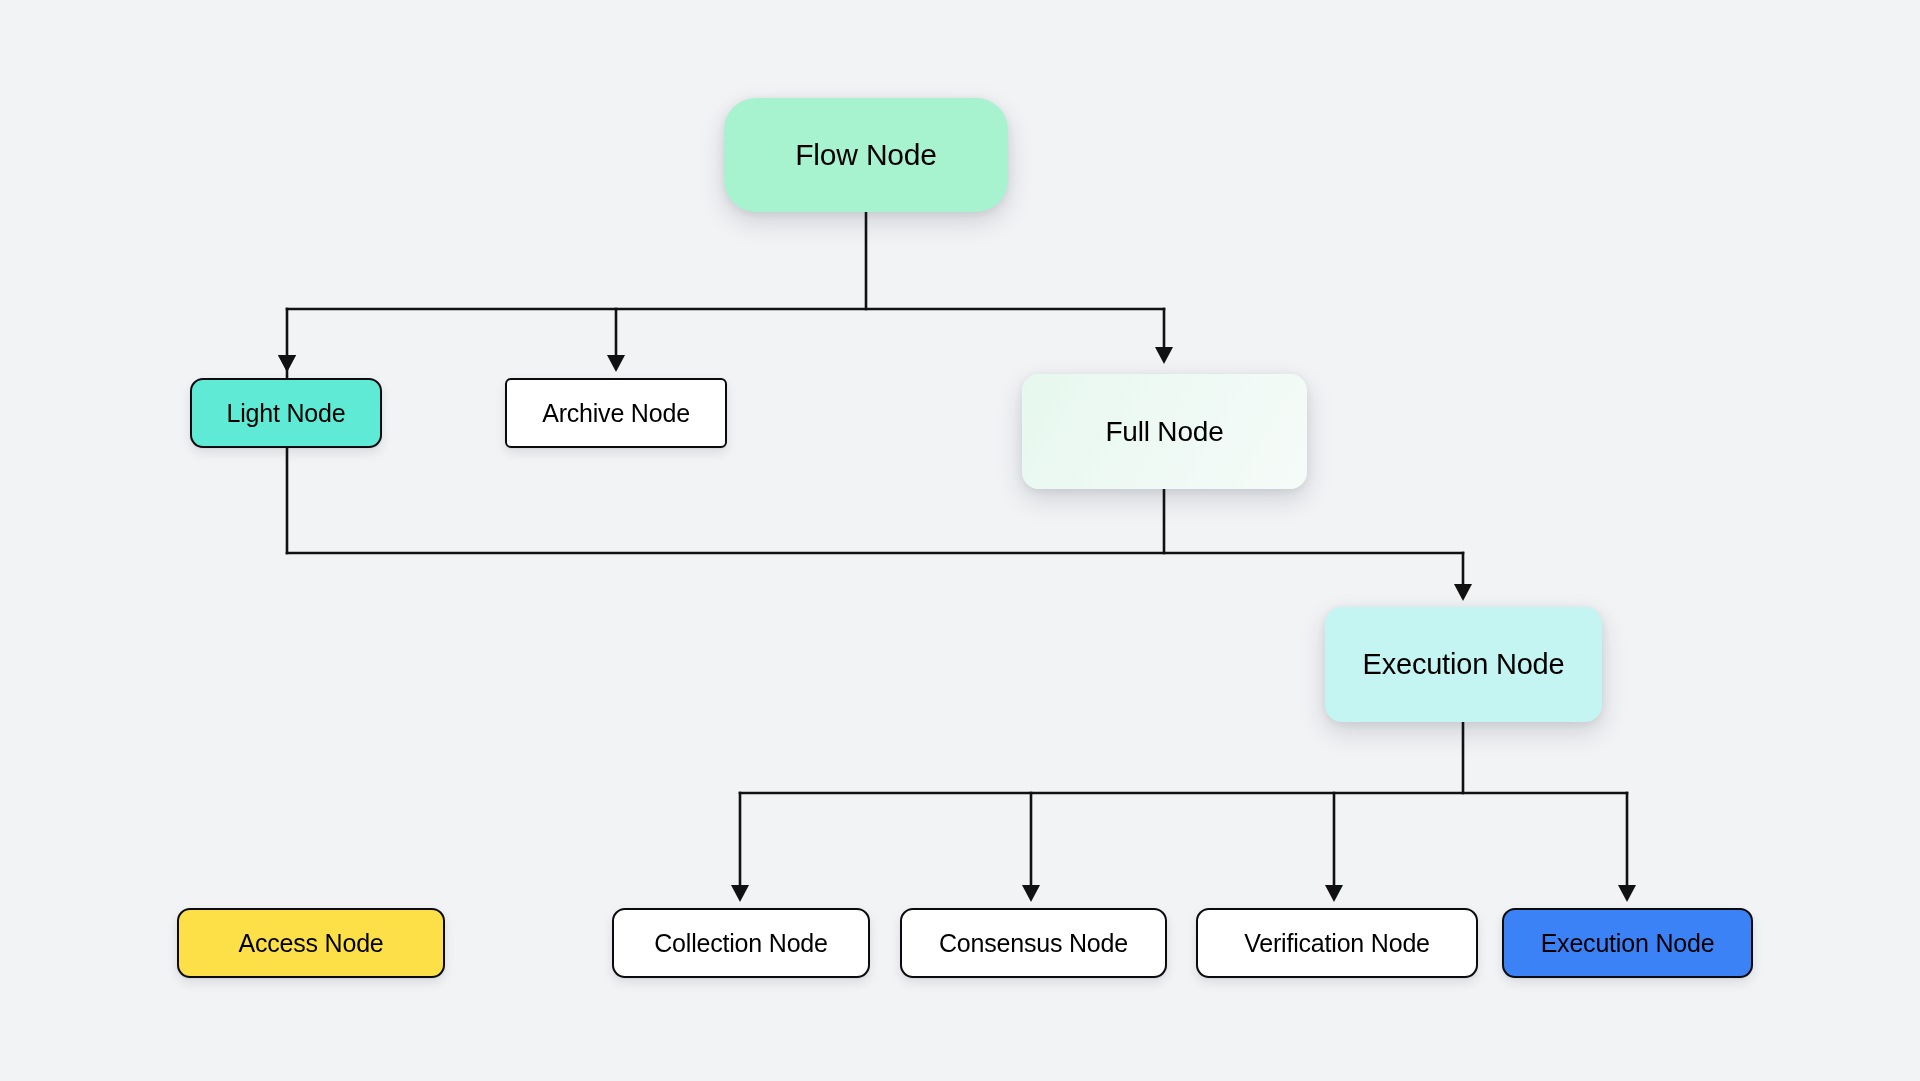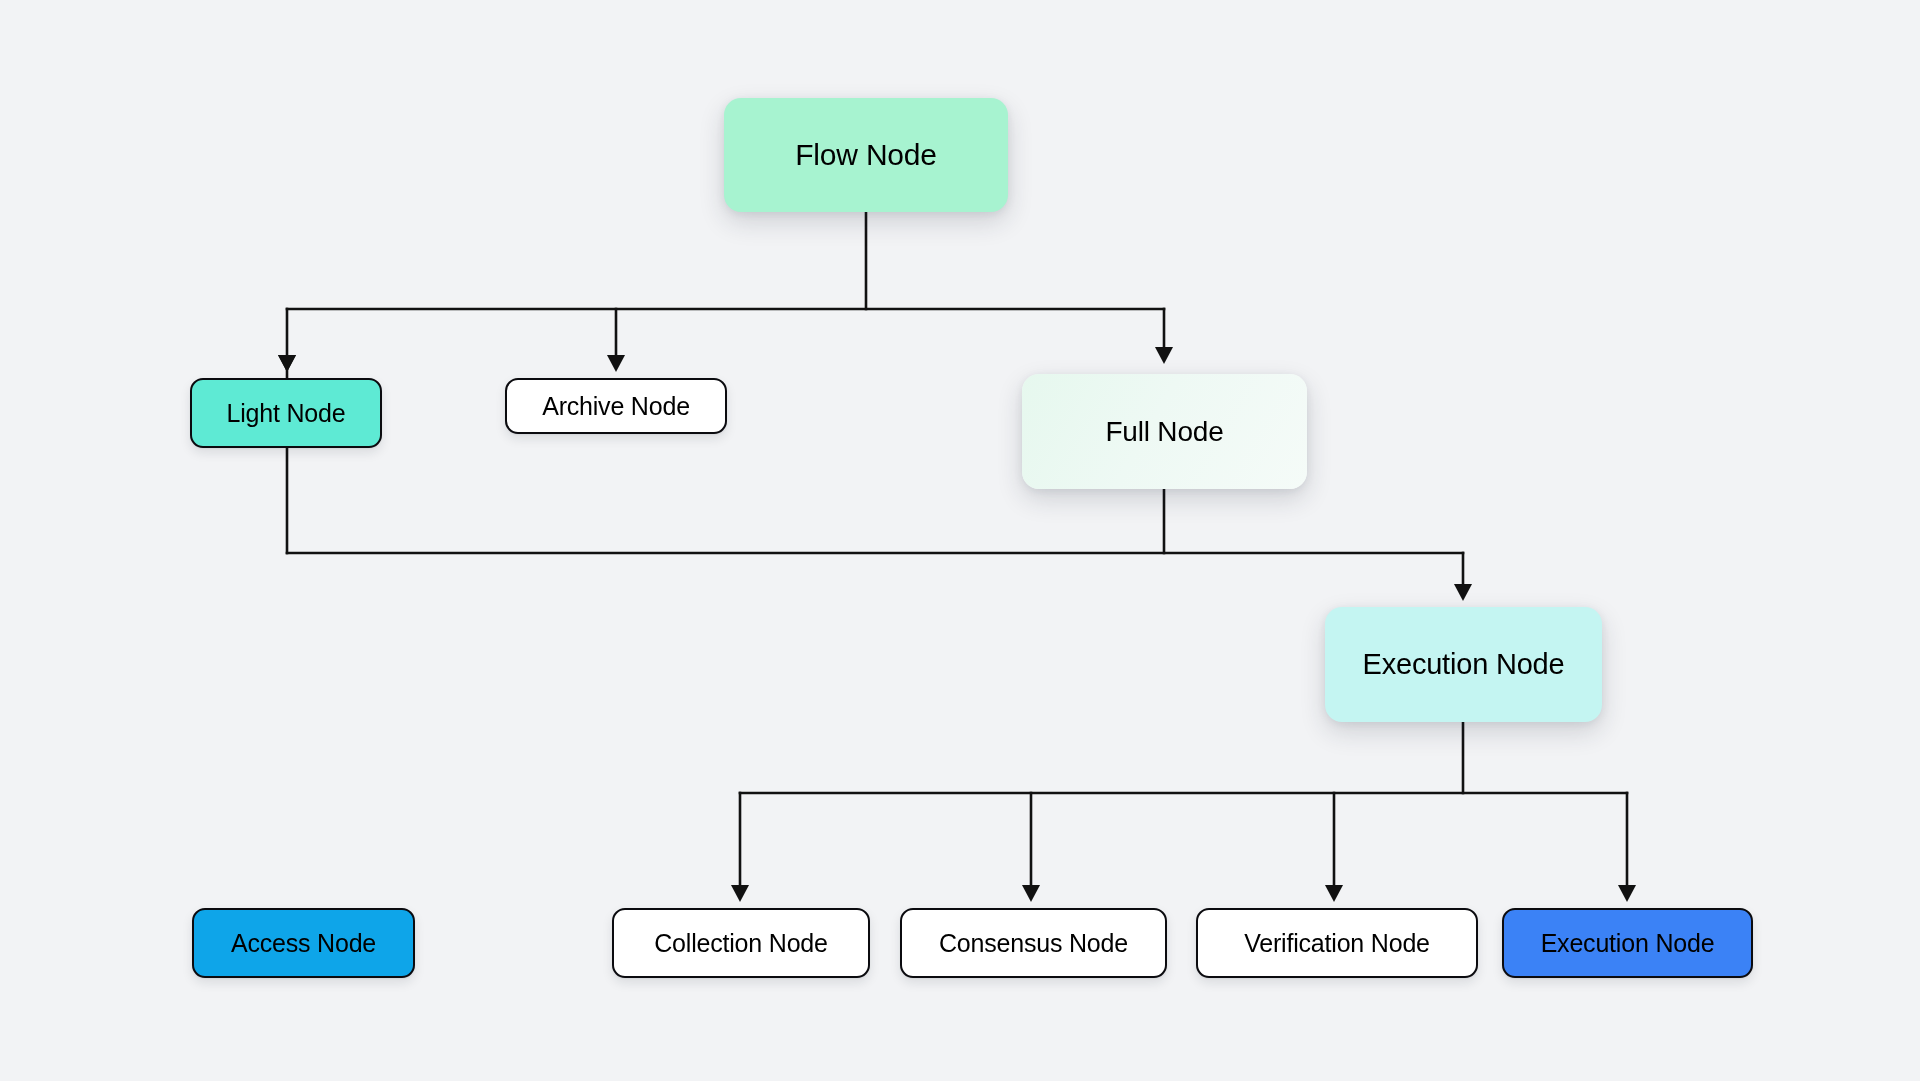--- a/index.html
+++ b/index.html
@@ -87,33 +87,33 @@
       <line x1="740" y1="793" x2="1627" y2="793" stroke="#111111" stroke-width="2.6" stroke-linecap="square"></line>
       <line x1="740" y1="793" x2="740" y2="887" stroke="#111111" stroke-width="2.6" stroke-linecap="square"></line>
       <path d="M 731 885 L 749 885 L 740 902 Z" fill="#111111"></path>
       <line x1="1031" y1="793" x2="1031" y2="887" stroke="#111111" stroke-width="2.6" stroke-linecap="square"></line>
       <path d="M 1022 885 L 1040 885 L 1031 902 Z" fill="#111111"></path>
       <line x1="1334" y1="793" x2="1334" y2="887" stroke="#111111" stroke-width="2.6" stroke-linecap="square"></line>
       <path d="M 1325 885 L 1343 885 L 1334 902 Z" fill="#111111"></path>
       <line x1="1627" y1="793" x2="1627" y2="887" stroke="#111111" stroke-width="2.6" stroke-linecap="square"></line>
       <path d="M 1618 885 L 1636 885 L 1627 902 Z" fill="#111111"></path>
     </svg>
-<div class="node tinted root" style="left: 724px; top: 98px; width: 284px; height: 114px; background: rgb(167, 243, 208);">
+<div class="node tinted root" style="left: 724px; top: 98px; width: 284px; height: 114px; background: rgb(167, 243, 208); border-radius: 32px;">
       <span>Flow Node</span>
     </div>
     <div class="node leaf " style="left: 190px; top: 378px; width: 192px; height: 70px; background: #5eead4;">
       <span>Light Node</span>
     </div>
-    <div class="node leaf " style="left: 505px; top: 378px; width: 222px; height: 56px; background: rgb(255, 255, 255);">
+    <div class="node leaf " style="left: 505px; top: 378px; width: 222px; height: 70px; background: rgb(255, 255, 255); border-radius: 6px;">
       <span>Archive Node</span>
     </div>
     <div class="node tinted mid" style="left: 1022px; top: 374px; width: 285px; height: 115px; background: linear-gradient(120deg, rgb(230, 248, 238) 0%, rgb(238, 249, 244) 45%, rgb(245, 251, 248) 100%); text-align: center;">
       <span>Full Node</span>
     </div>
-    <div class="node leaf " style="left: 177px; top: 908px; width: 223px; height: 70px; background: #0ea5e9; margin-left: 15px;">
+    <div class="node leaf " style="left: 177px; top: 908px; width: 268px; height: 70px; background: #fde047;">
       <span>Access Node</span>
     </div>
     <div class="node tinted sub" style="left: 1325px; top: 607px; width: 277px; height: 115px; background: rgb(196, 245, 242);">
       <span>Execution Node</span>
     </div>
     <div class="node leaf " style="left: 612px; top: 908px; width: 258px; height: 70px; background: rgb(255, 255, 255);">
       <span>Collection Node</span>
     </div>
     <div class="node leaf " style="left: 1196px; top: 908px; width: 282px; height: 70px; background: rgb(255, 255, 255);">
       <span>Verification Node</span>

